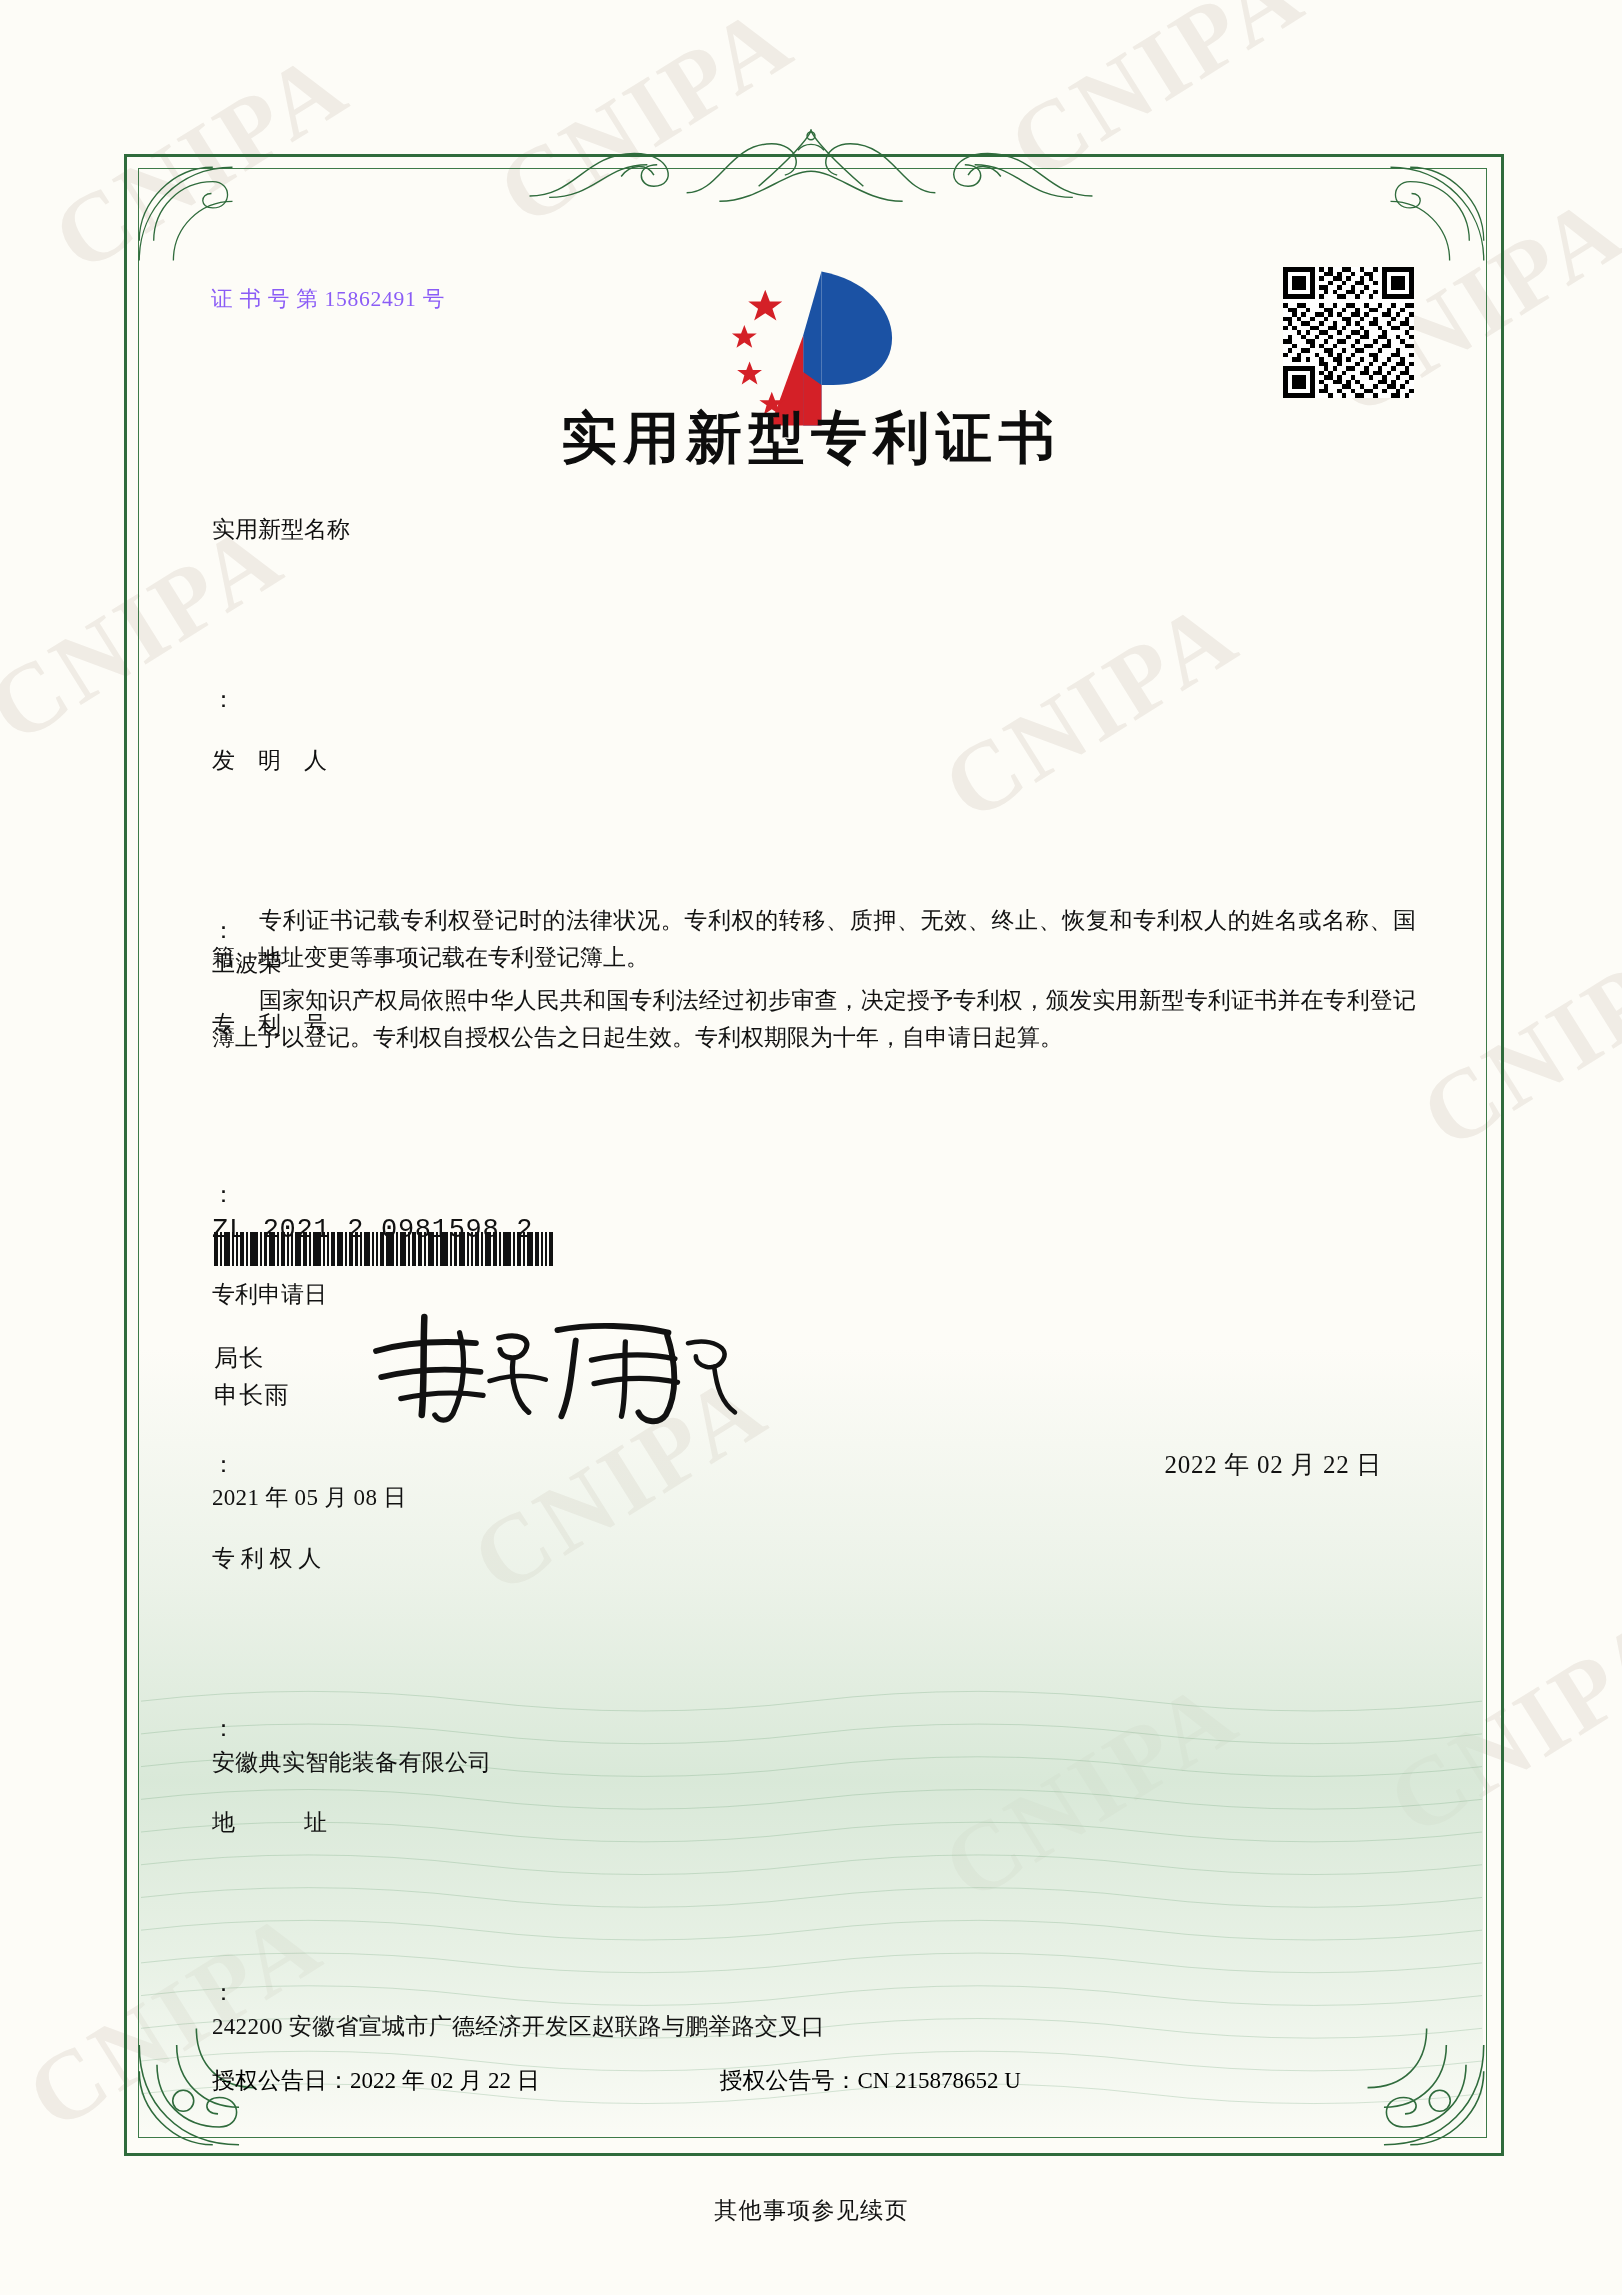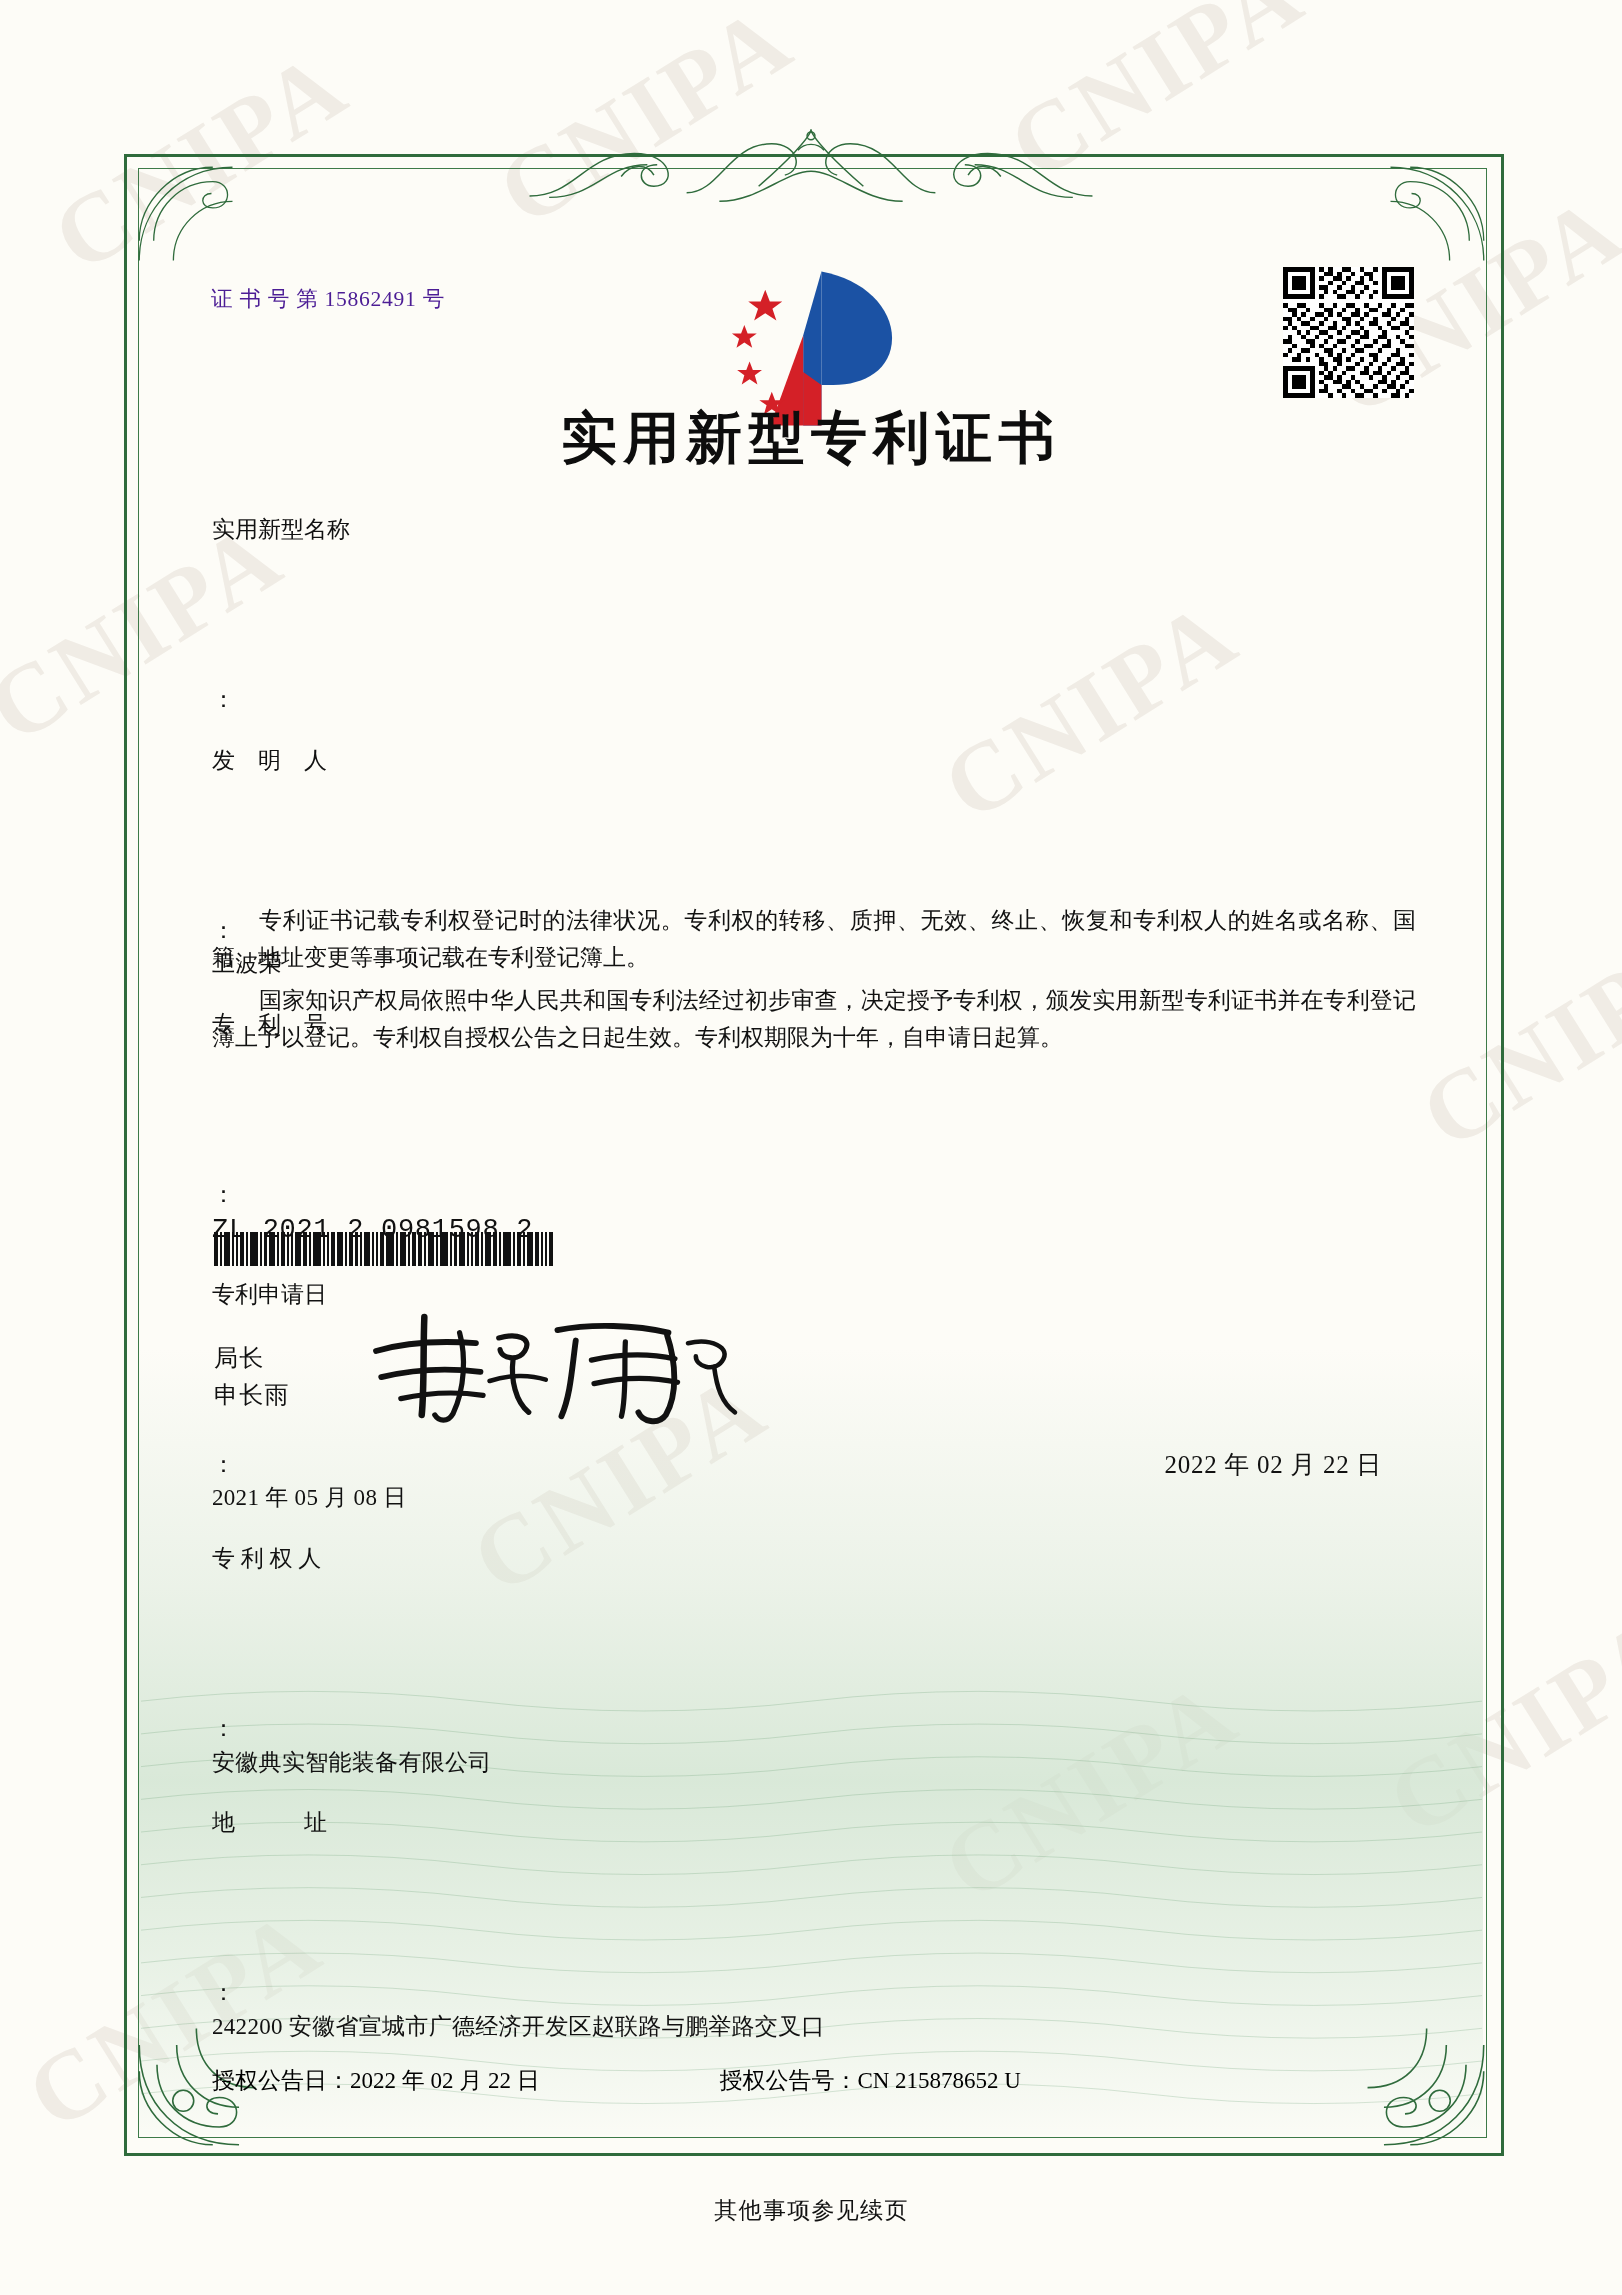--- a/index.html
+++ b/index.html
@@ -82,21 +82,21 @@
     position: absolute;
     left: 139px; top: 169px;
     width: 1344px; height: 1966px;
     z-index: 5;
   }
 
   .cert-no {
     position: absolute;
     left: 72px; top: 115px;
     font-size: 21.6px;
-    color: #4c1d95;
+    color: #8b5cf6;
     letter-spacing: 0.7px;
     white-space: nowrap;
   }
 
   .qr {
     position: absolute;
     right: 69px; top: 98px;
     width: 131px; height: 131px;
   }
 

